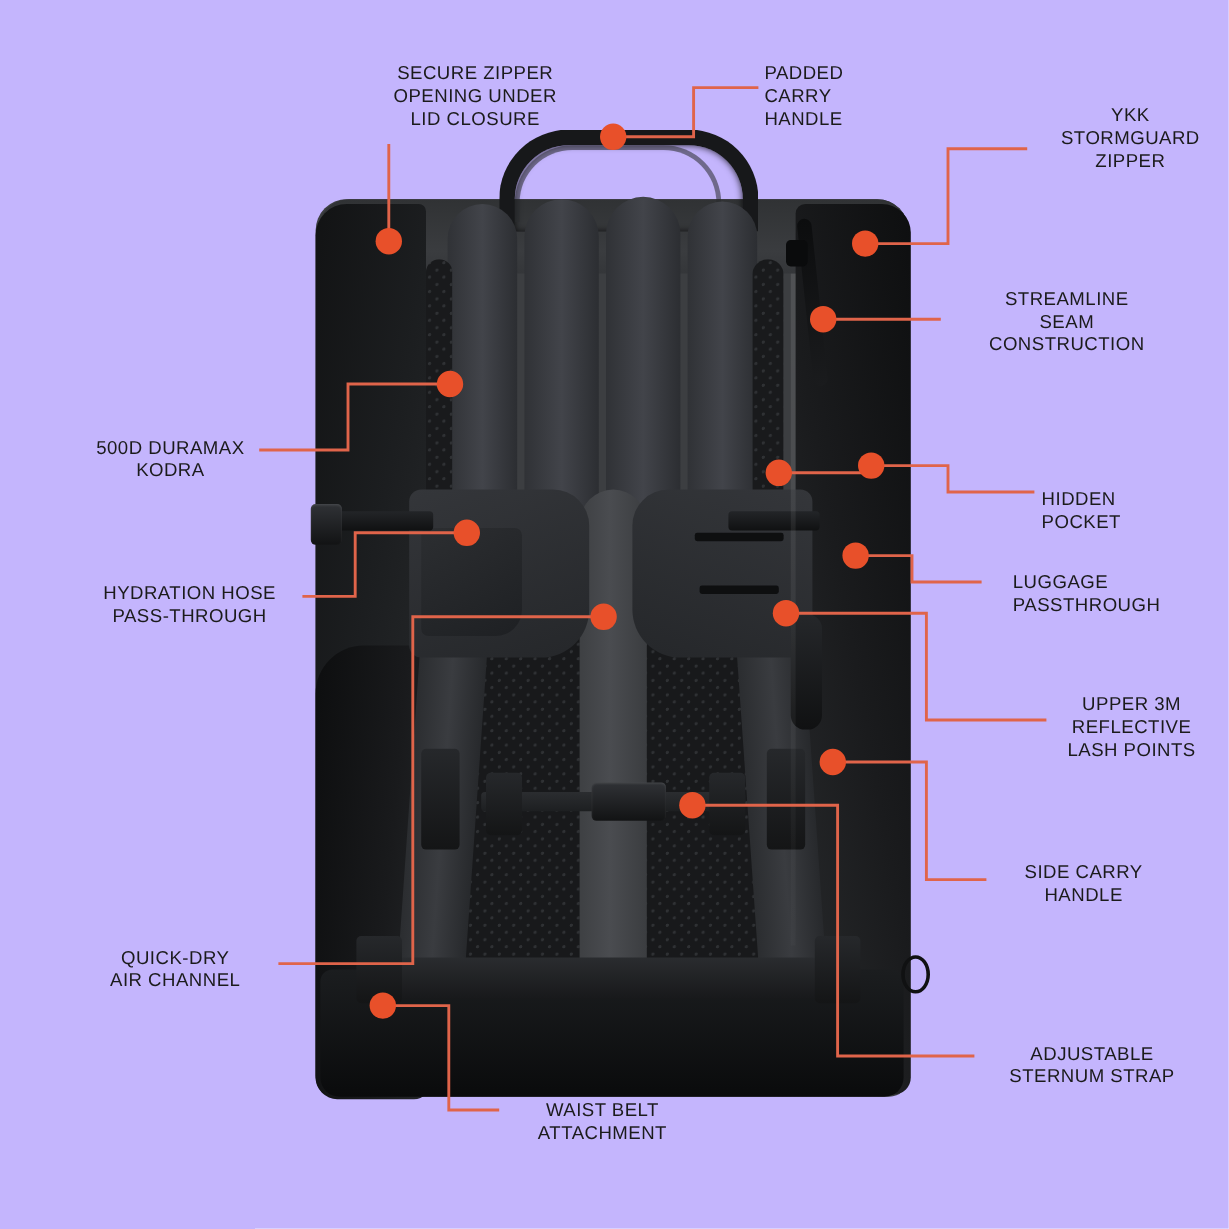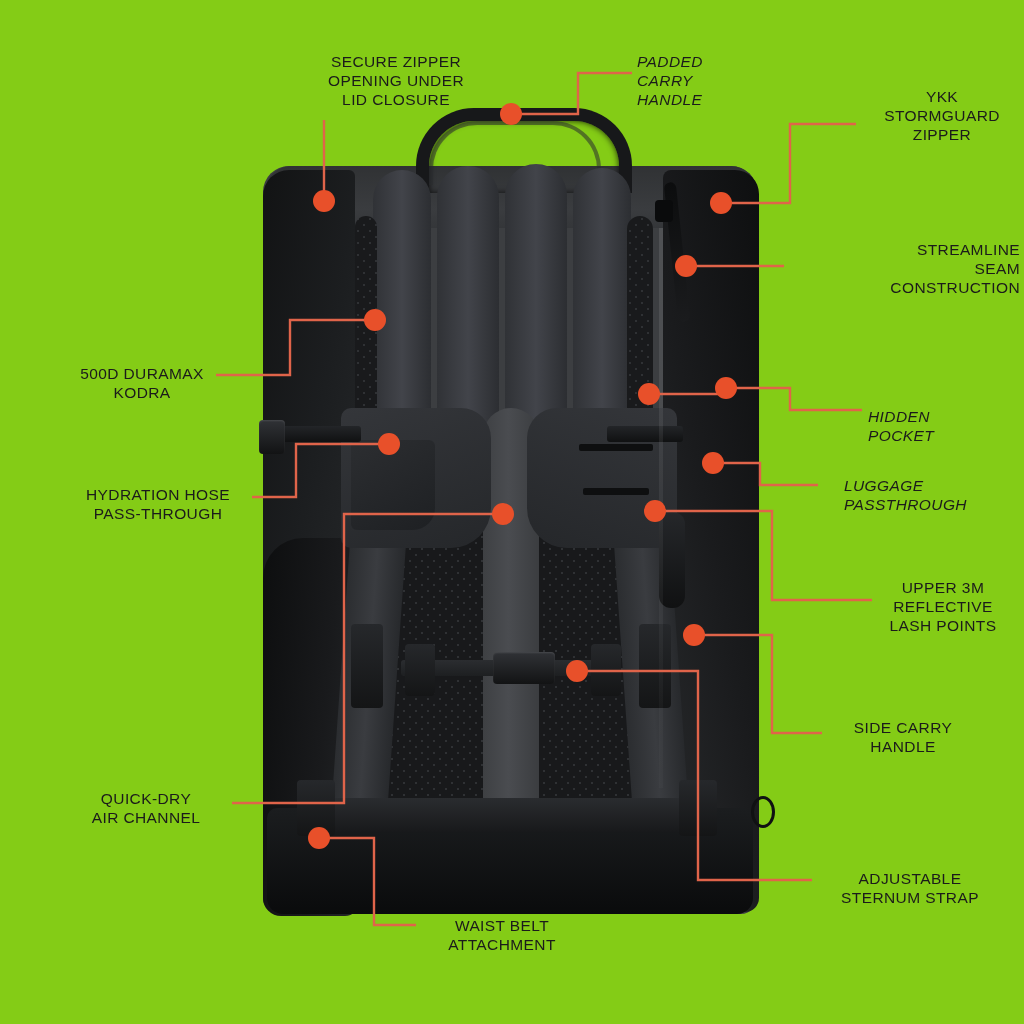--- a/index.html
+++ b/index.html
@@ -4,36 +4,36 @@
 <style>
   html,body{margin:0;padding:0;background:#ffffff;}
   body{
     font-family:"Liberation Sans", sans-serif;
     -webkit-font-smoothing:antialiased;
   }
   #stage{
     position:relative;
     width:1024px;
     height:1024px;
-    background:#84cc16;
+    background:#c4b5fd;
     overflow:hidden;
   }
   
   .label{
     position:absolute;
     font-size:15.5px;
     line-height:19px;
     letter-spacing:0.4px;
     color:#1b1b1b;
     font-weight:400;
     white-space:pre-line;
     text-transform:uppercase;
   }
   .label.c{text-align:center;}
-  .label.l{text-align:left;font-style:italic;}
+  .label.l{text-align:left;}
 
   
   .svg-layer{
     position:absolute; left:0; top:0;
     width:1024px; height:1024px;
     pointer-events:none;
   }
   .dot{
     position:absolute;
     border-radius:50%;
@@ -268,21 +268,21 @@
   <div id="labels">
       <div class="label c" style="left: 296px; top: 52px; width: 200px; color: rgb(27, 27, 27);">SECURE ZIPPER
 OPENING UNDER
 LID CLOSURE</div>
       <div class="label l" style="left: 637px; top: 52px; width: 150px; color: rgb(27, 27, 27);">PADDED
 CARRY
 HANDLE</div>
       <div class="label c" style="left: 862px; top: 87px; width: 160px; color: rgb(27, 27, 27);">YKK
 STORMGUARD
 ZIPPER</div>
-      <div class="label c" style="left: 830px; top: 240px; width: 190px; color: rgb(27, 27, 27); text-align: right;">STREAMLINE
+      <div class="label c" style="left: 794px; top: 240px; width: 190px; color: rgb(27, 27, 27);">STREAMLINE
 SEAM
 CONSTRUCTION</div>
       <div class="label l" style="left: 868px; top: 407px; width: 150px; color: rgb(27, 27, 27);">HIDDEN
 POCKET</div>
       <div class="label l" style="left: 844px; top: 476px; width: 180px; color: rgb(27, 27, 27);">LUGGAGE
 PASSTHROUGH</div>
       <div class="label c" style="left: 870px; top: 578px; width: 146px; color: rgb(27, 27, 27);">UPPER 3M
 REFLECTIVE
 LASH POINTS</div>
       <div class="label c" style="left: 828px; top: 718px; width: 150px; color: rgb(27, 27, 27);">SIDE CARRY

